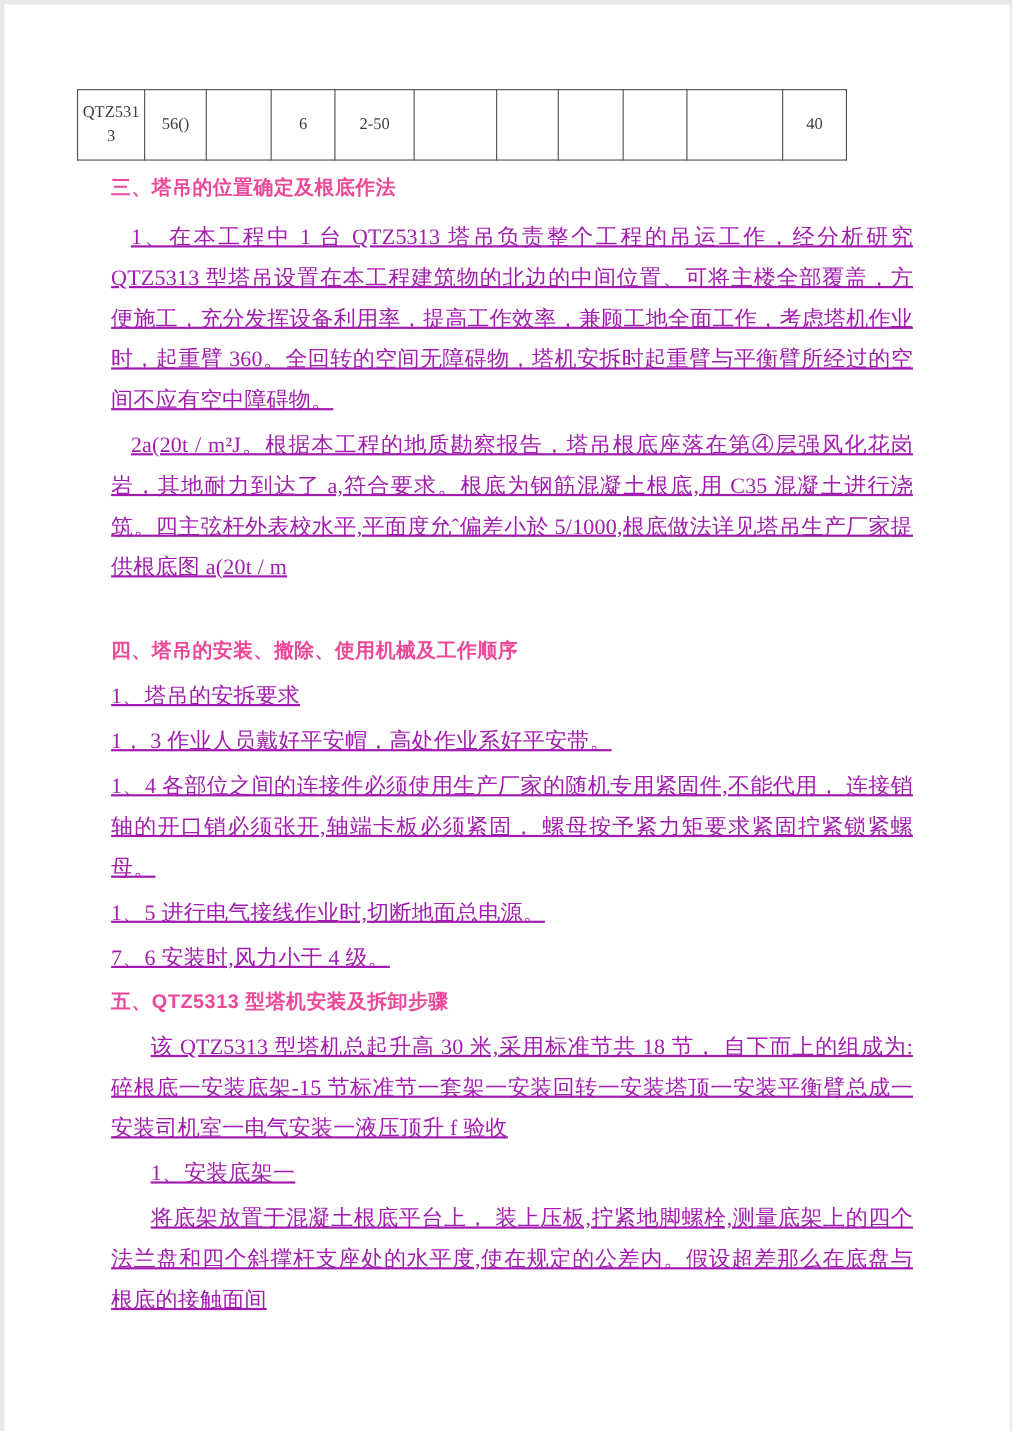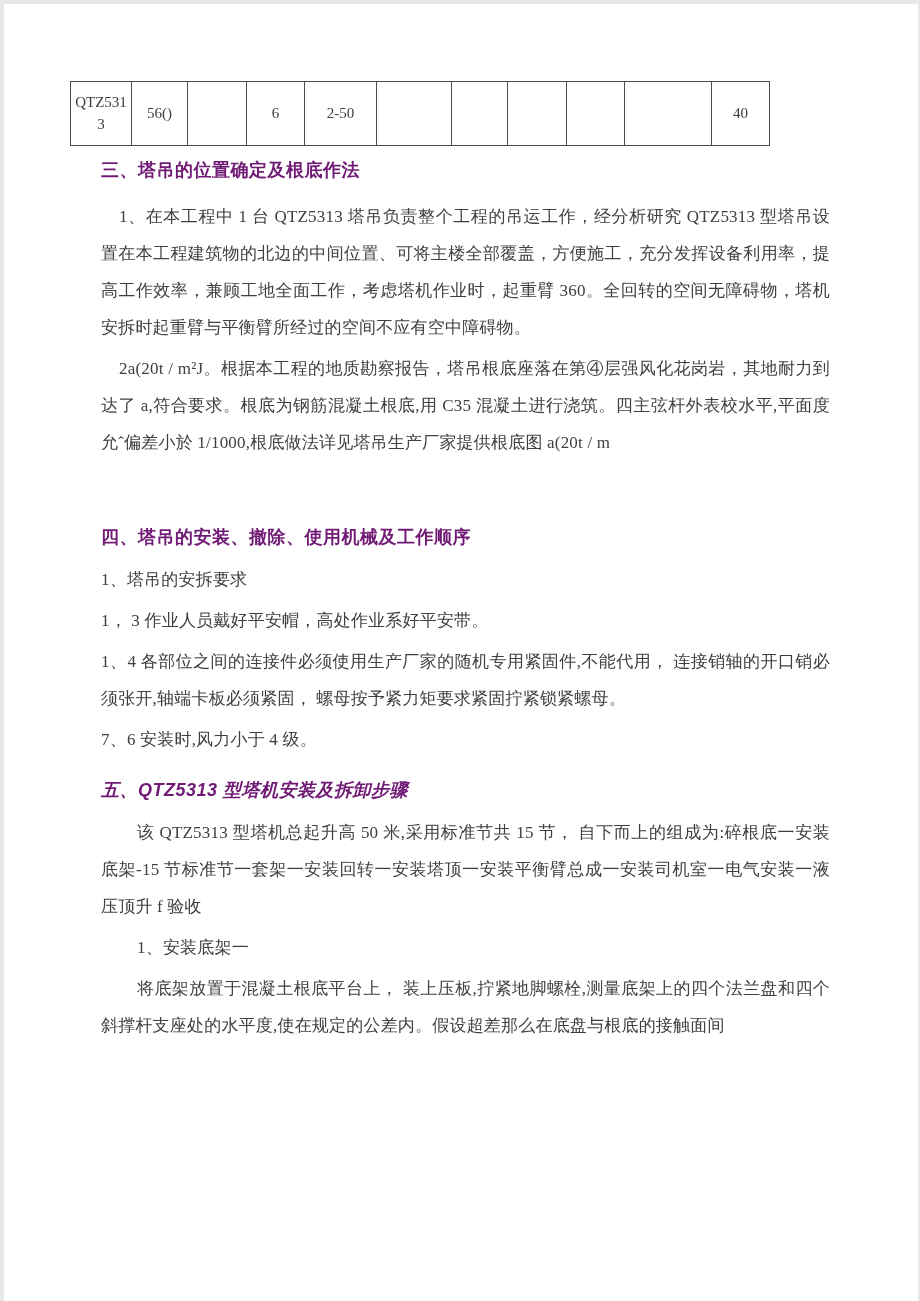--- a/index.html
+++ b/index.html
@@ -37,37 +37,38 @@
   .content {
     position: absolute;
     left: 93px;
     top: 150px;
     width: 737px;
   }
   .sec-heading {
     font-family: "Liberation Sans", "DejaVu Sans", sans-serif;
     font-size: 18px;
     font-weight: bold;
-    color: #701a75;
+    color: #ec4899;
     line-height: 24px;
     letter-spacing: 0.5px;
   }
   .para {
-    font-size: 17px;
+    font-size: 20px;
     line-height: 37px;
-    color: #404040;
+    color: #a21caf;
     text-align: justify;
     letter-spacing: 0.2px;
+    text-decoration: underline;
   }
   .indent-1 { text-indent: 18px; }
   .indent-2 { text-indent: 36px; }
   .mt-after-h  { margin-top: 12px; }  
-  .mt-h4       { margin-top: 60px; }  
+  .mt-h4       { margin-top: 40px; }  
   .mt-sub      { margin-top: 8px;  }  
-  .mt-h5       { margin-top: 16px; font-style: italic;  }
+  .mt-h5       { margin-top: 4px;  }
 </style>
 </head>
 <body>
 
 <div class="page">
 
   <table class="spec-table">
     <colgroup>
       <col style="width:61px">
         <col style="width:56px">
@@ -95,27 +96,28 @@
         <td></td>
         <td>40</td>
       </tr>
     </tbody>
   </table>
 
   <div class="content">
 
     <h2 class="sec-heading">三、塔吊的位置确定及根底作法</h2>
     <p class="para indent-1 mt-after-h">1、在本工程中 1 台 QTZ5313 塔吊负责整个工程的吊运工作，经分析研究 QTZ5313 型塔吊设置在本工程建筑物的北边的中间位置、可将主楼全部覆盖，方便施工，充分发挥设备利用率，提高工作效率，兼顾工地全面工作，考虑塔机作业时，起重臂 360。全回转的空间无障碍物，塔机安拆时起重臂与平衡臂所经过的空间不应有空中障碍物。</p>
-    <p class="para indent-1">2a(20t / m²J。根据本工程的地质勘察报告，塔吊根底座落在第④层强风化花岗岩，其地耐力到达了 a,符合要求。根底为钢筋混凝土根底,用 C35 混凝土进行浇筑。四主弦杆外表校水平,平面度允ˆ偏差小於 1/1000,根底做法详见塔吊生产厂家提供根底图 a(20t / m</p>
+    <p class="para indent-1">2a(20t / m²J。根据本工程的地质勘察报告，塔吊根底座落在第④层强风化花岗岩，其地耐力到达了 a,符合要求。根底为钢筋混凝土根底,用 C35 混凝土进行浇筑。四主弦杆外表校水平,平面度允ˆ偏差小於 5/1000,根底做法详见塔吊生产厂家提供根底图 a(20t / m</p>
 
     <h2 class="sec-heading mt-h4">四、塔吊的安装、撤除、使用机械及工作顺序</h2>
     <p class="para mt-sub">1、塔吊的安拆要求</p>
     <p class="para">1， 3 作业人员戴好平安帽，高处作业系好平安带。</p>
     <p class="para">1、4 各部位之间的连接件必须使用生产厂家的随机专用紧固件,不能代用， 连接销轴的开口销必须张开,轴端卡板必须紧固， 螺母按予紧力矩要求紧固拧紧锁紧螺母。</p>
+    <p class="para">1、5 进行电气接线作业时,切断地面总电源。</p>
     <p class="para">7、6 安装时,风力小于 4 级。</p>
 
     <h2 class="sec-heading mt-h5">五、QTZ5313 型塔机安装及拆卸步骤</h2>
-    <p class="para indent-2 mt-sub">该 QTZ5313 型塔机总起升高 50 米,采用标准节共 15 节， 自下而上的组成为:碎根底一安装底架-15 节标准节一套架一安装回转一安装塔顶一安装平衡臂总成一安装司机室一电气安装一液压顶升 f 验收</p>
+    <p class="para indent-2 mt-sub">该 QTZ5313 型塔机总起升高 30 米,采用标准节共 18 节， 自下而上的组成为:碎根底一安装底架-15 节标准节一套架一安装回转一安装塔顶一安装平衡臂总成一安装司机室一电气安装一液压顶升 f 验收</p>
     <p class="para indent-2">1、安装底架一</p>
     <p class="para indent-2">将底架放置于混凝土根底平台上， 装上压板,拧紧地脚螺栓,测量底架上的四个法兰盘和四个斜撑杆支座处的水平度,使在规定的公差内。假设超差那么在底盘与根底的接触面间</p>
 
   </div>
 </div>
 
 </body></html>

